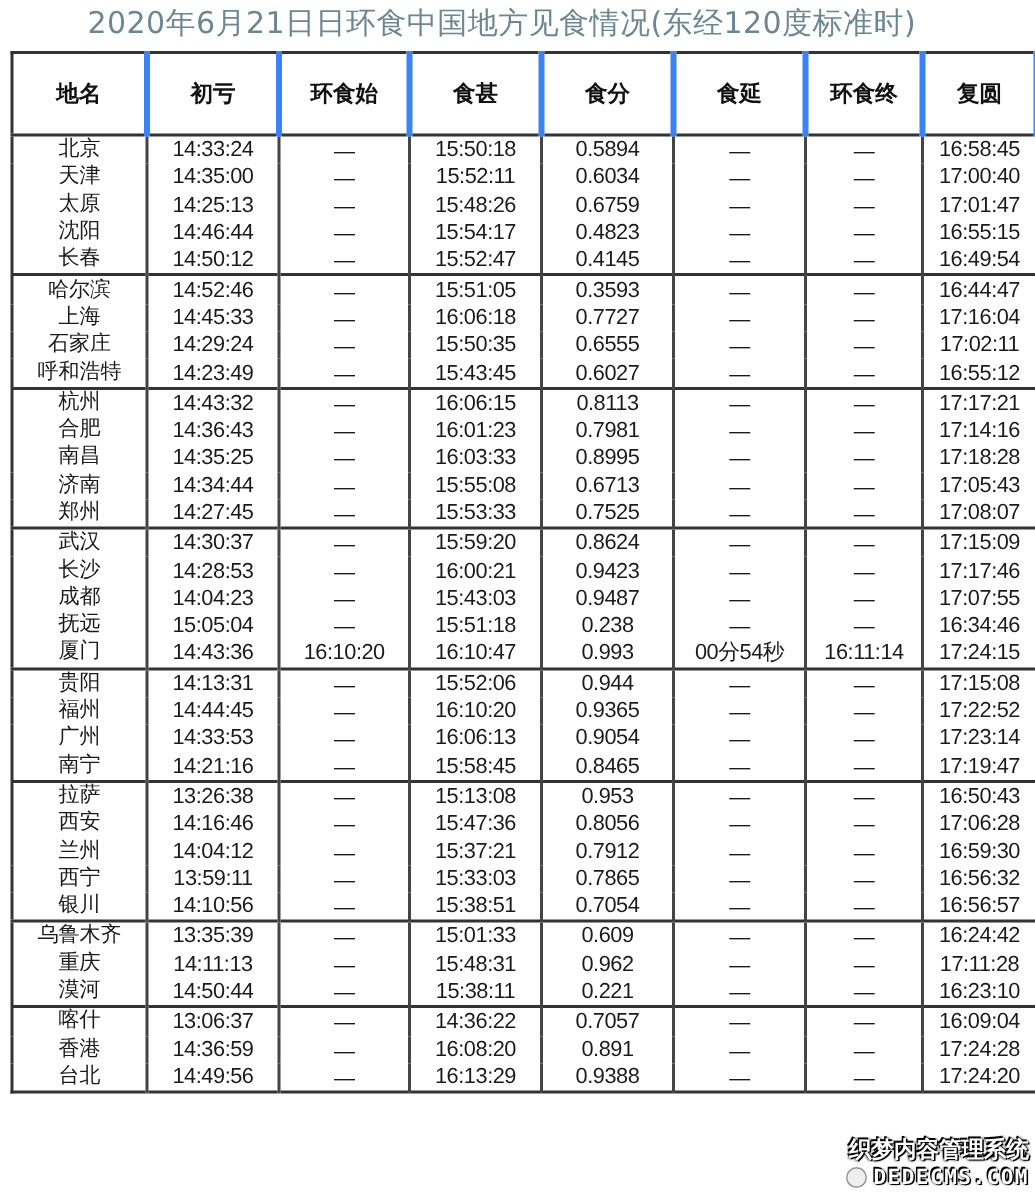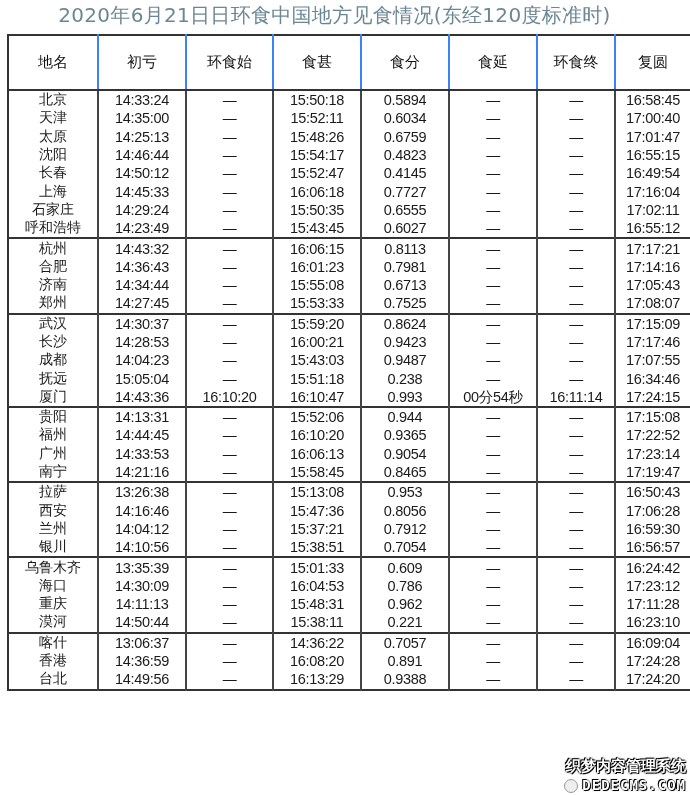--- a/index.html
+++ b/index.html
@@ -20,22 +20,22 @@
   }
   table.eclipse col.c0 { width: 90px; }
   table.eclipse col.c1 { width: 88px; }
   table.eclipse col.c2 { width: 87px; }
   table.eclipse col.c3 { width: 88px; }
   table.eclipse col.c4 { width: 88px; }
   table.eclipse col.c5 { width: 88px; }
   table.eclipse col.c6 { width: 78px; }
   table.eclipse col.c7 { width: 76px; }
   th {
-    height: 51px; font-weight: normal; font-size: 15px;
-    border-right: 2px solid #3b82f6; border-bottom: 2px solid #333;
+    height: 51px; font-weight: bold; font-size: 15px;
+    border-right: 4px solid #3b82f6; border-bottom: 2px solid #333;
     font-family: "DejaVu Sans", sans-serif; color: #111;
   }
   td {
     height: 18.3px; padding: 0; text-align: center; font-size: 14.5px;
     border-right: 2px solid #444; line-height: 18px;
     font-family: "Liberation Sans", sans-serif; letter-spacing: -0.3px;
   }
   td.name { font-family: Liberation Mono, monospace; font-size: 14px; letter-spacing: 0; }
   td.dash { font-size: 14px; }
   tr.group-start td { border-top: 2px solid #333; }
@@ -128,20 +128,30 @@
       <tr>
         <td class="name">长春</td>
         <td>14:50:12</td>
         <td class="dash">—</td>
         <td>15:52:47</td>
         <td>0.4145</td>
         <td class="dash">—</td>
         <td class="dash">—</td>
         <td>16:49:54</td>
       </tr>
+      <tr class="group-start">
+        <td class="name">哈尔滨</td>
+        <td>14:52:46</td>
+        <td class="dash">—</td>
+        <td>15:51:05</td>
+        <td>0.3593</td>
+        <td class="dash">—</td>
+        <td class="dash">—</td>
+        <td>16:44:47</td>
+      </tr>
       <tr>
         <td class="name">上海</td>
         <td>14:45:33</td>
         <td class="dash">—</td>
         <td>16:06:18</td>
         <td>0.7727</td>
         <td class="dash">—</td>
         <td class="dash">—</td>
         <td>17:16:04</td>
       </tr>
@@ -177,20 +187,30 @@
       </tr>
       <tr>
         <td class="name">合肥</td>
         <td>14:36:43</td>
         <td class="dash">—</td>
         <td>16:01:23</td>
         <td>0.7981</td>
         <td class="dash">—</td>
         <td class="dash">—</td>
         <td>17:14:16</td>
+      </tr>
+      <tr>
+        <td class="name">南昌</td>
+        <td>14:35:25</td>
+        <td class="dash">—</td>
+        <td>16:03:33</td>
+        <td>0.8995</td>
+        <td class="dash">—</td>
+        <td class="dash">—</td>
+        <td>17:18:28</td>
       </tr>
       <tr>
         <td class="name">济南</td>
         <td>14:34:44</td>
         <td class="dash">—</td>
         <td>15:55:08</td>
         <td>0.6713</td>
         <td class="dash">—</td>
         <td class="dash">—</td>
         <td>17:05:43</td>
@@ -319,48 +339,48 @@
         <td class="name">兰州</td>
         <td>14:04:12</td>
         <td class="dash">—</td>
         <td>15:37:21</td>
         <td>0.7912</td>
         <td class="dash">—</td>
         <td class="dash">—</td>
         <td>16:59:30</td>
       </tr>
       <tr>
+        <td class="name">西宁</td>
+        <td>13:59:11</td>
+        <td class="dash">—</td>
+        <td>15:33:03</td>
+        <td>0.7865</td>
+        <td class="dash">—</td>
+        <td class="dash">—</td>
+        <td>16:56:32</td>
+      </tr>
+      <tr>
         <td class="name">银川</td>
         <td>14:10:56</td>
         <td class="dash">—</td>
         <td>15:38:51</td>
         <td>0.7054</td>
         <td class="dash">—</td>
         <td class="dash">—</td>
         <td>16:56:57</td>
       </tr>
       <tr class="group-start">
         <td class="name">乌鲁木齐</td>
         <td>13:35:39</td>
         <td class="dash">—</td>
         <td>15:01:33</td>
         <td>0.609</td>
         <td class="dash">—</td>
         <td class="dash">—</td>
         <td>16:24:42</td>
-      </tr>
-      <tr>
-        <td class="name">海口</td>
-        <td>14:30:09</td>
-        <td class="dash">—</td>
-        <td>16:04:53</td>
-        <td>0.786</td>
-        <td class="dash">—</td>
-        <td class="dash">—</td>
-        <td>17:23:12</td>
       </tr>
       <tr>
         <td class="name">重庆</td>
         <td>14:11:13</td>
         <td class="dash">—</td>
         <td>15:48:31</td>
         <td>0.962</td>
         <td class="dash">—</td>
         <td class="dash">—</td>
         <td>17:11:28</td>

